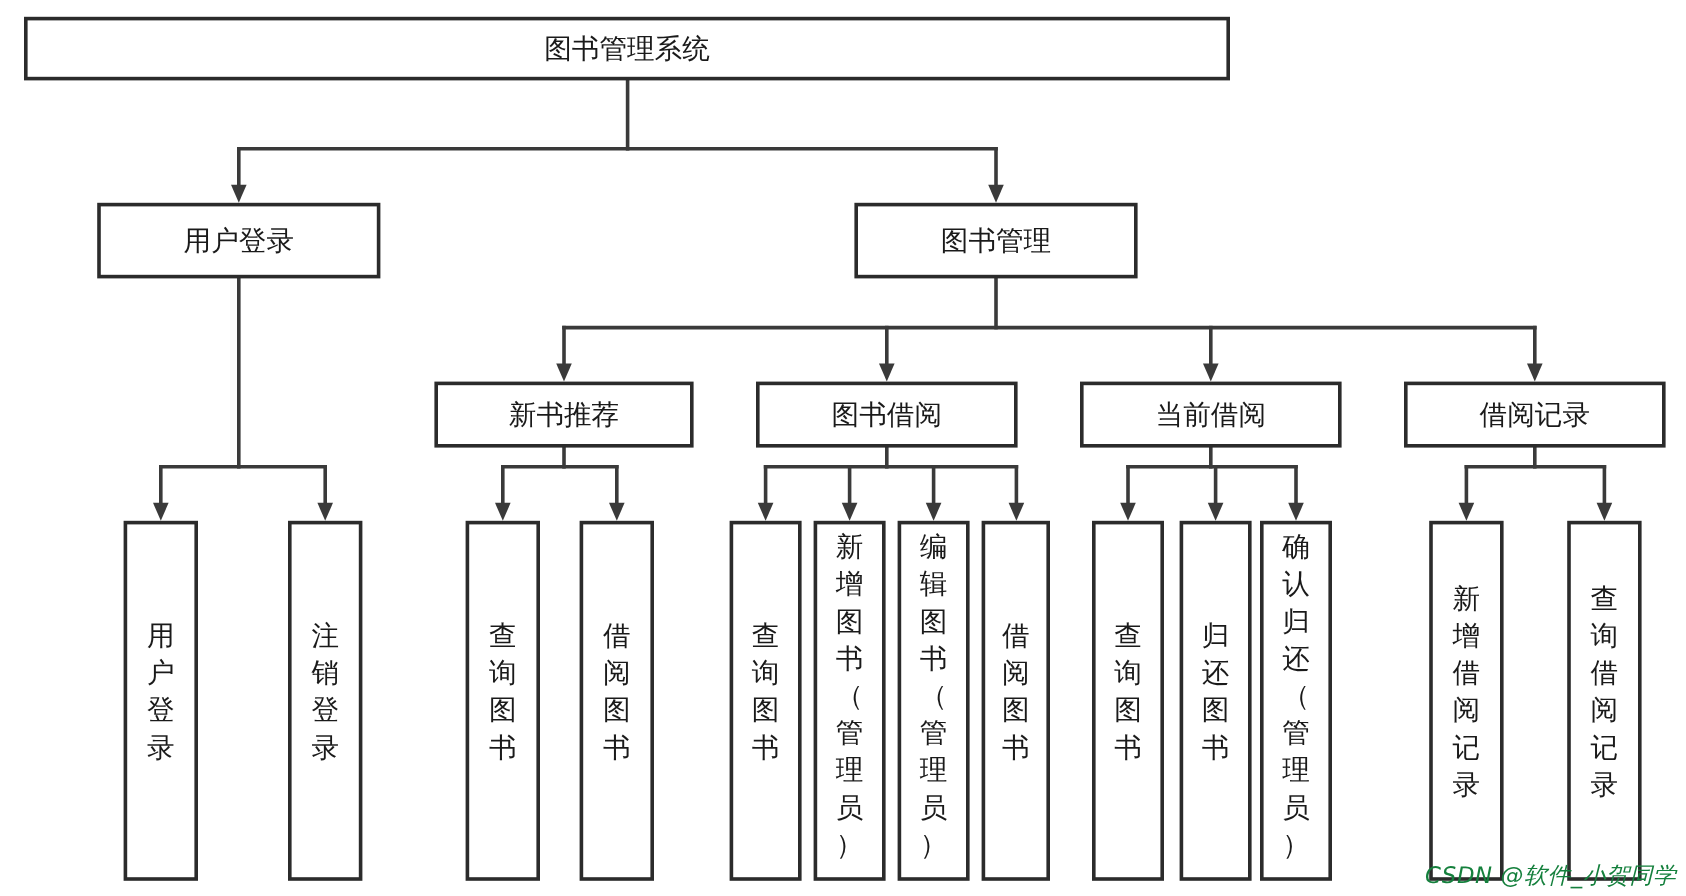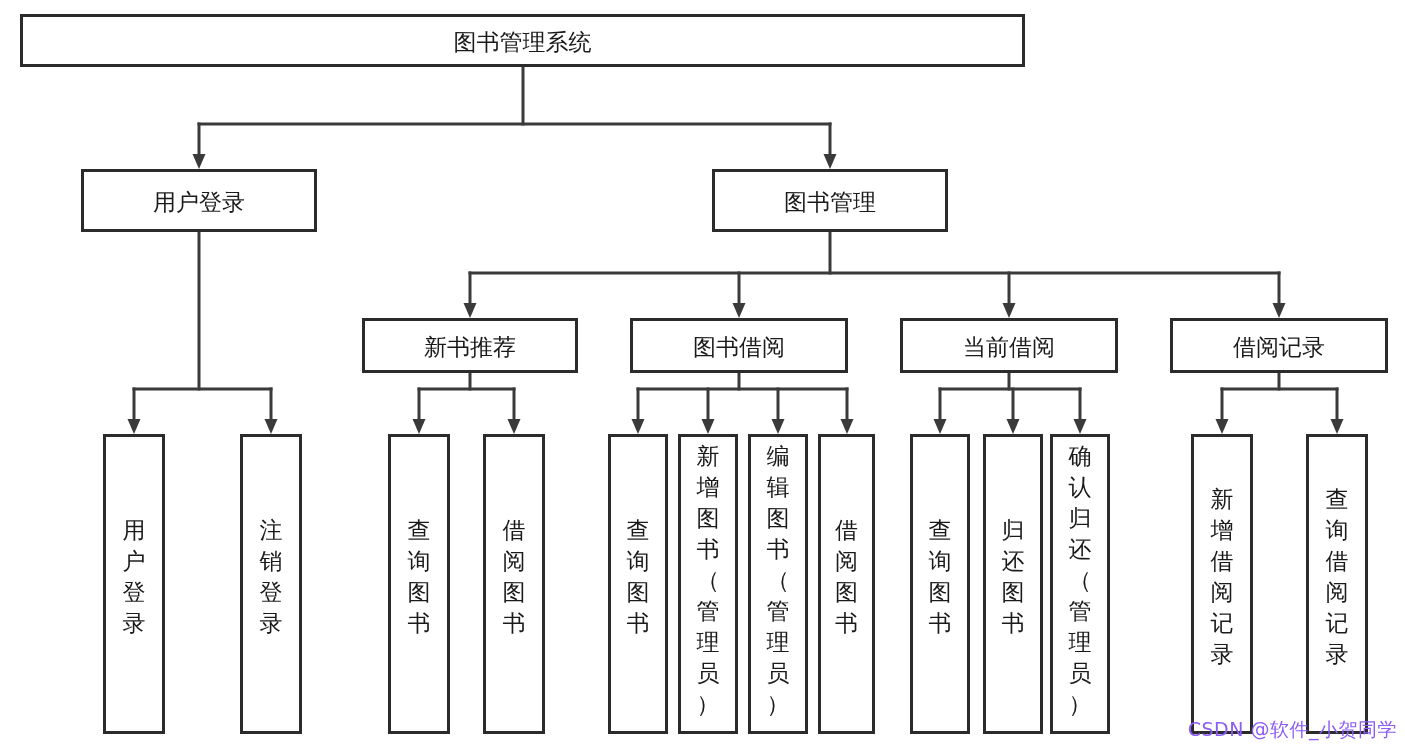--- a/index.html
+++ b/index.html
@@ -51,24 +51,25 @@
     font-size: 23px;
     fill: #1a1a1a;
     text-anchor: middle;
   }
   .watermark {
     position: absolute;
     right: 8px;
     bottom: 4px;
     font-family: "DejaVu Sans", "Liberation Sans", sans-serif;
     font-size: 19px;
-    color: #8b5cf6;
+    color: #15803d;
     white-space: nowrap;
     letter-spacing: 0.5px;
     user-select: none;
+    font-style: italic;
   }
 </style>
 </head>
 <body>
 
 <div id="diagram-root">
   <svg class="diagram" id="diagram-svg" viewBox="0 0 1405 747" xmlns="http://www.w3.org/2000/svg">
       <g>
         <line x1="523" y1="67" x2="523" y2="124" class="connector"></line>
         <line x1="199" y1="124" x2="830" y2="124" class="connector"></line>

